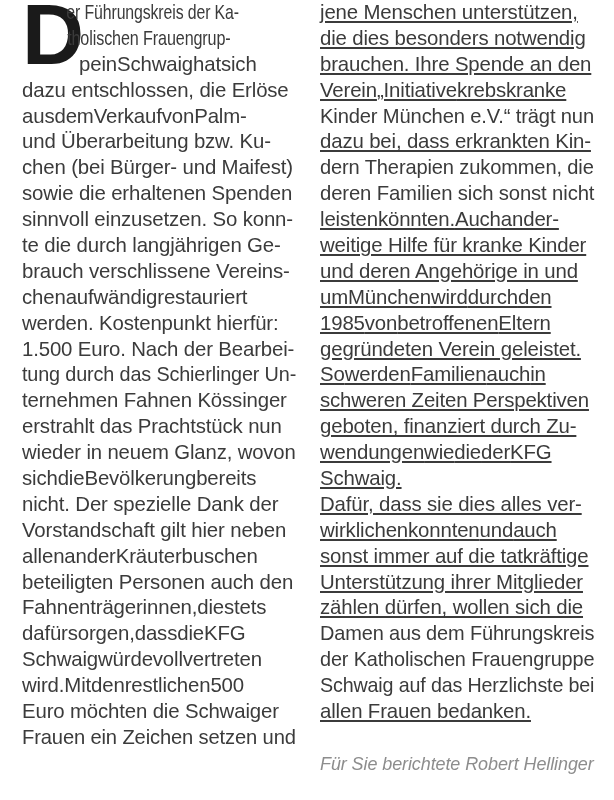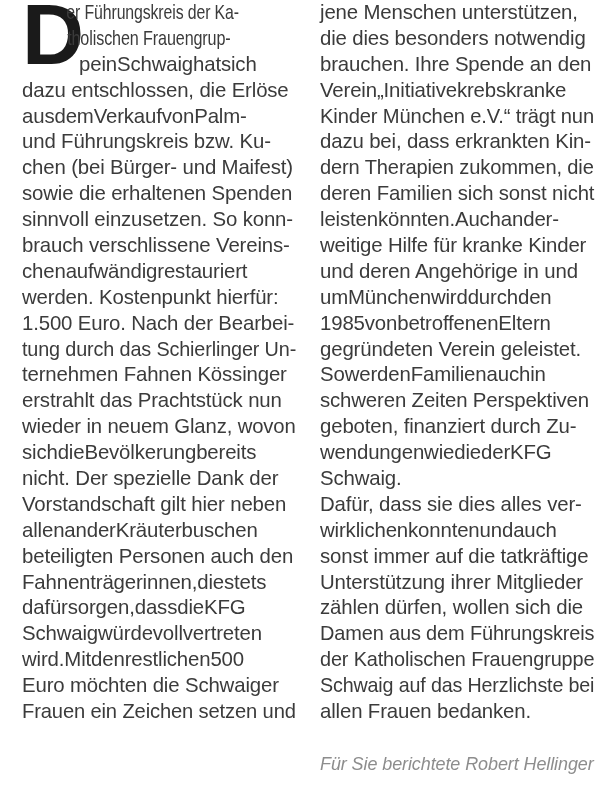--- a/index.html
+++ b/index.html
@@ -20,21 +20,21 @@
     height: 800px;
     box-sizing: border-box;
   }
   .column {
     position: absolute;
     top: 0;
     width: 274px;
     height: 800px;
   }
   #col-left  { left: 22px; }
-  #col-right { left: 320px; }
+  #col-right { left: 320px; text-decoration: underline; }
 
   .dropcap {
     position: absolute;
     left: 0px;
     top: -9px;
     font-family: "Liberation Sans", sans-serif;
     font-size: 86px;
     font-weight: 700;
     line-height: 86px;
     color: #1a1a1a;
@@ -83,21 +83,21 @@
           <span>in</span>
           <span>Schwaig</span>
           <span>hat</span>
           <span>sich</span>
         </div><div class="line">dazu entschlossen, die Erlöse</div><div class="line j">
           <span>aus</span>
           <span>dem</span>
           <span>Verkauf</span>
           <span>von</span>
           <span>Palm-</span>
-        </div><div class="line">und Führungskreis bzw. Ku-</div><div class="line">chen (bei Bürger- und Maifest)</div><div class="line">sowie die erhaltenen Spenden</div><div class="line">sinnvoll einzusetzen. So konn-</div><div class="line">brauch verschlissene Vereins-</div><div class="line j">
+        </div><div class="line">und Überarbeitung bzw. Ku-</div><div class="line">chen (bei Bürger- und Maifest)</div><div class="line">sowie die erhaltenen Spenden</div><div class="line">sinnvoll einzusetzen. So konn-</div><div class="line">te die durch langjährigen Ge-</div><div class="line">brauch verschlissene Vereins-</div><div class="line j">
           <span>chen</span>
           <span>aufwändig</span>
           <span>restauriert</span>
         </div><div class="line">werden. Kostenpunkt hierfür:</div><div class="line">1.500 Euro. Nach der Bearbei-</div><div class="line" style="display: inline-block; transform-origin: left center; transform: scaleX(0.971631);">tung durch das Schierlinger Un-</div><div class="line">ternehmen Fahnen Kössinger</div><div class="line">erstrahlt das Prachtstück nun</div><div class="line" style="display: inline-block; transform-origin: left center; transform: scaleX(0.996364);">wieder in neuem Glanz, wovon</div><div class="line j">
           <span>sich</span>
           <span>die</span>
           <span>Bevölkerung</span>
           <span>bereits</span>
         </div><div class="line">nicht. Der spezielle Dank der</div><div class="line">Vorstandschaft gilt hier neben</div><div class="line j">
           <span>allen</span>

